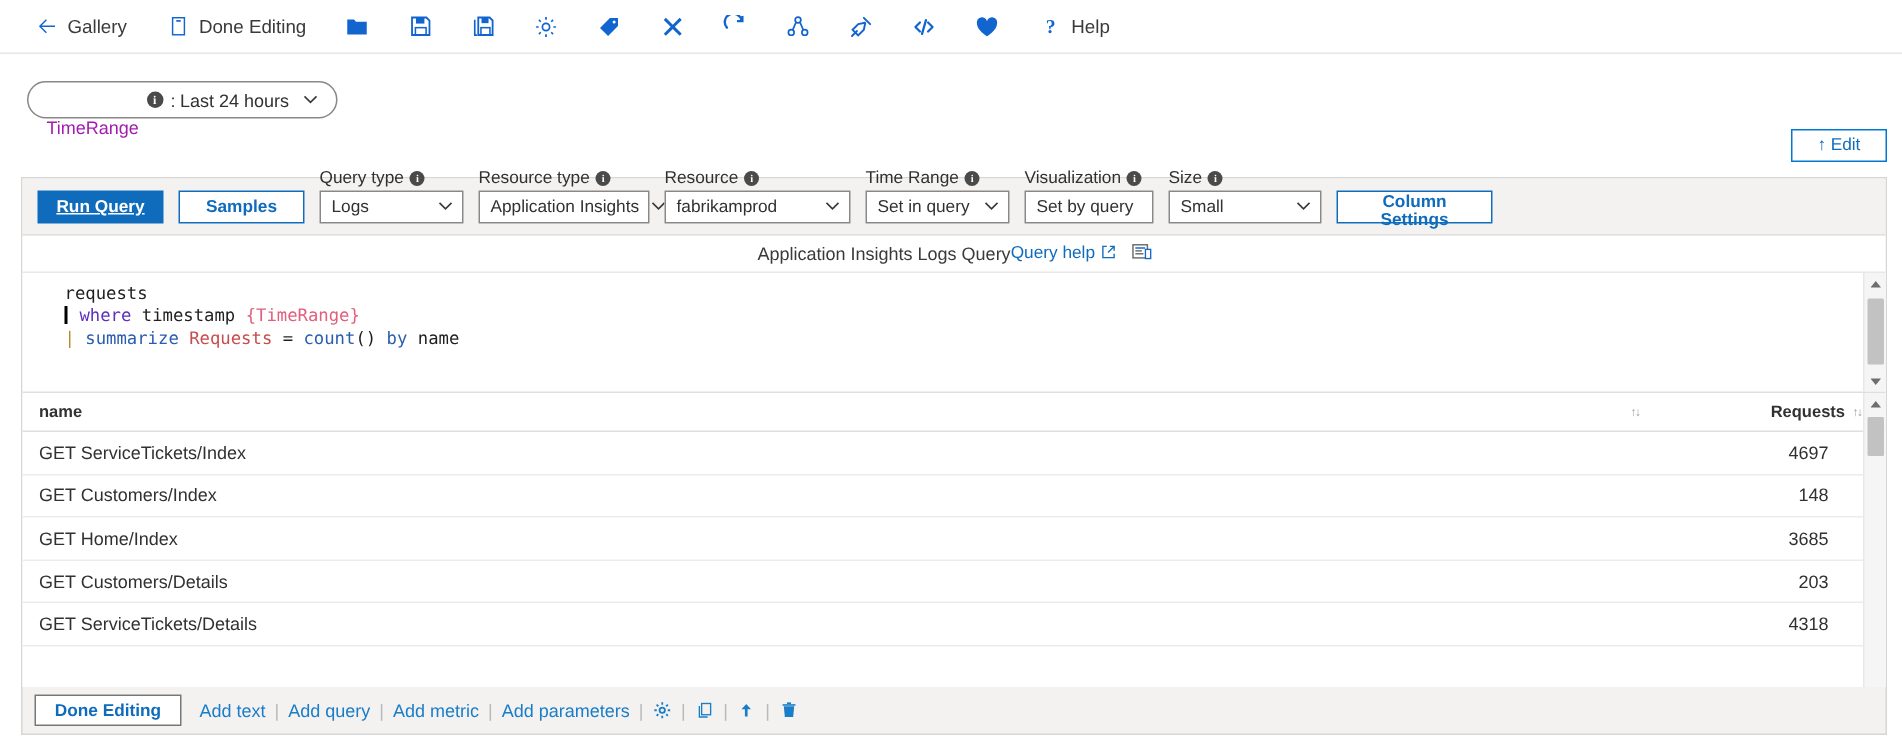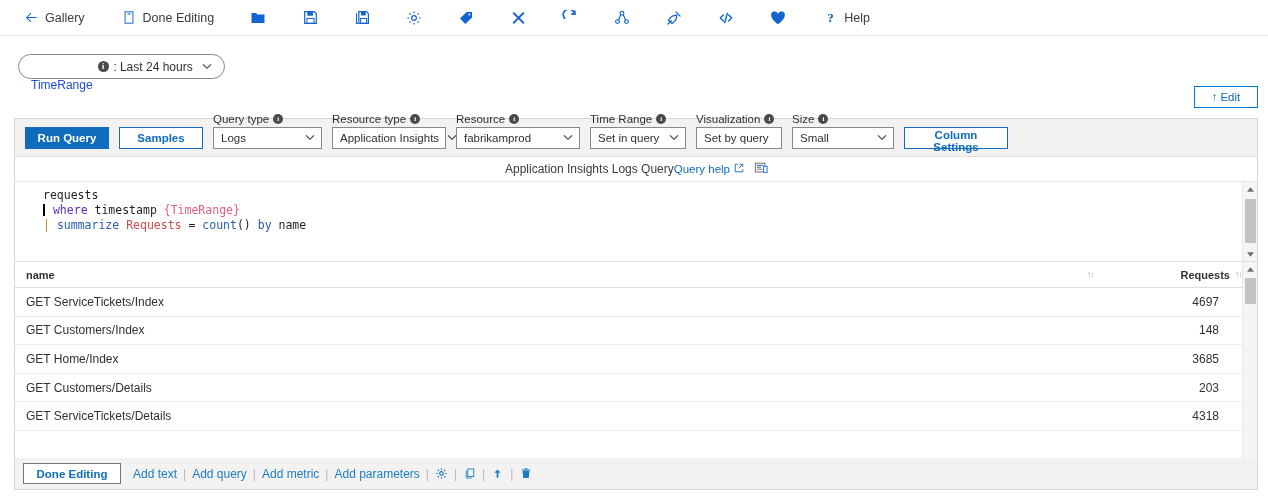--- a/index.html
+++ b/index.html
@@ -15,21 +15,21 @@
   }
   .page { position: relative; width: 1268px; height: 502px; background: #fff; }
 
   
   .cmdbar {
     height: 36px;
     display: flex; align-items: center;
     padding-left: 14px;
     border-bottom: 1px solid #e6e6e6;
     background: #ffffff;
-    gap: 18px;
+    gap: 8px;
   }
   .cmd-item {
     display: flex; align-items: center;
     height: 36px;
     padding: 0 9px;
     cursor: pointer;
     color: #0f6cbd;
     white-space: nowrap;
   }
   .cmd-item .lbl {
@@ -54,21 +54,21 @@
     height: 25px;
     border: 1px solid #8a8886;
     border-radius: 13px;
     padding: 0 12px;
     font-size: 12px;
     color: #323130;
     background: #fff;
     cursor: pointer;
     white-space: nowrap;
   }
-  .pill .pname { color: #1d4ed8; margin-top: 36px; }
+  .pill .pname { color: #a21caf; margin-top: 36px; }
   .pill .info-dot {
     display: inline-flex; align-items: center; justify-content: center;
     width: 11px; height: 11px; border-radius: 50%;
     background: #4a4a4a; color: #fff;
     font-size: 8px; font-weight: bold;
     margin: 0 4px 0 5px;
     line-height: 1;
     font-family: "Liberation Serif", serif;
   }
   .pill .sep { margin: 0 3px 0 1px; }
@@ -108,20 +108,21 @@
     position: relative;
   }
   .btn-primary {
     width: 84px; height: 22px;
     background: #0f6cbd;
     color: #fff;
     border: none;
     font-size: 11.5px; font-weight: bold;
     cursor: pointer;
     font-family: "Liberation Sans", sans-serif;
+    text-decoration: underline;
   }
   .btn-outline {
     width: 84px; height: 22px;
     background: #fff;
     color: #0f6cbd;
     border: 1px solid #0f6cbd;
     font-size: 11.5px; font-weight: bold;
     cursor: pointer;
     font-family: "Liberation Sans", sans-serif;
   }
@@ -155,21 +156,21 @@
     background: #fff;
     display: flex; align-items: center;
     padding: 0 6px 0 7px;
     font-size: 11.5px;
     color: #323130;
     cursor: pointer;
     justify-content: space-between;
     white-space: nowrap;
   }
   .select .chev { font-size: 9px; color: #3b3a39; margin-left: 8px; }
-  .w-querytype { width: 109px; }
+  .w-querytype { width: 96px; }
   .w-restype { width: 114px; }
   .w-resource { width: 124px; }
   .w-timerange { width: 96px; }
   .w-viz { width: 86px; gap: 20px; }
   .w-size { width: 102px; }
 
   
   .qtitle {
     height: 25px;
     display: flex; align-items: center;

